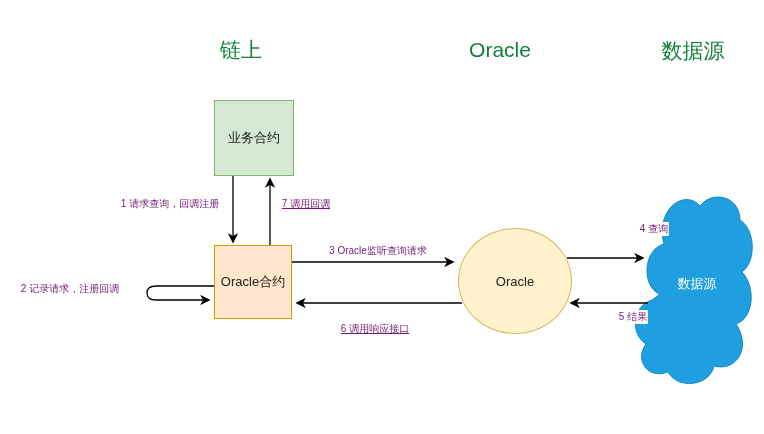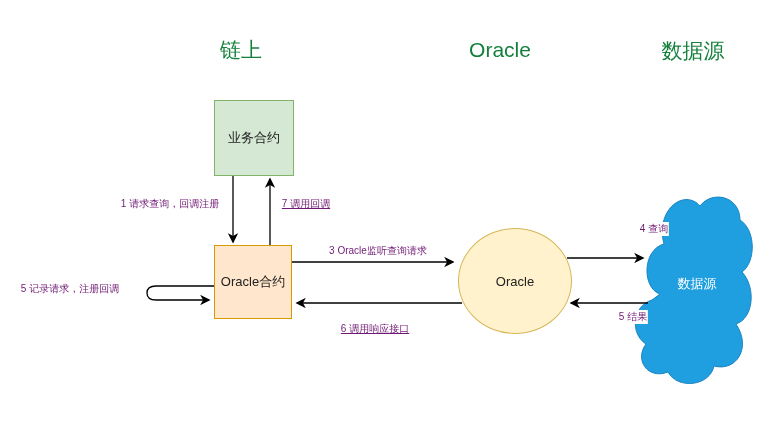--- a/index.html
+++ b/index.html
@@ -116,20 +116,20 @@
     <line x1="462" y1="303" x2="297" y2="303" stroke="#000" stroke-width="1.3" marker-end="url(#arrow)"></line>
 
     <line x1="567" y1="258" x2="643" y2="258" stroke="#000" stroke-width="1.3" marker-end="url(#arrow)"></line>
 
     <line x1="648" y1="303" x2="571" y2="303" stroke="#000" stroke-width="1.3" marker-end="url(#arrow)"></line>
   </svg>
 
   <div class="cloud-label">数据源</div>
 
   <div class="edge-label e1">1 请求查询，回调注册</div>
-  <div class="edge-label e2">5 记录请求，注册回调</div>
+  <div class="edge-label e2">2 记录请求，注册回调</div>
   <div class="edge-label e3">3 Oracle监听查询请求</div>
   <div class="edge-label e4">4 查询</div>
   <div class="edge-label e5">5 结果</div>
   <div class="edge-label e6">6 调用响应接口</div>
   <div class="edge-label e7">7 调用回调</div>
 
 </div>
 
 </body></html>

